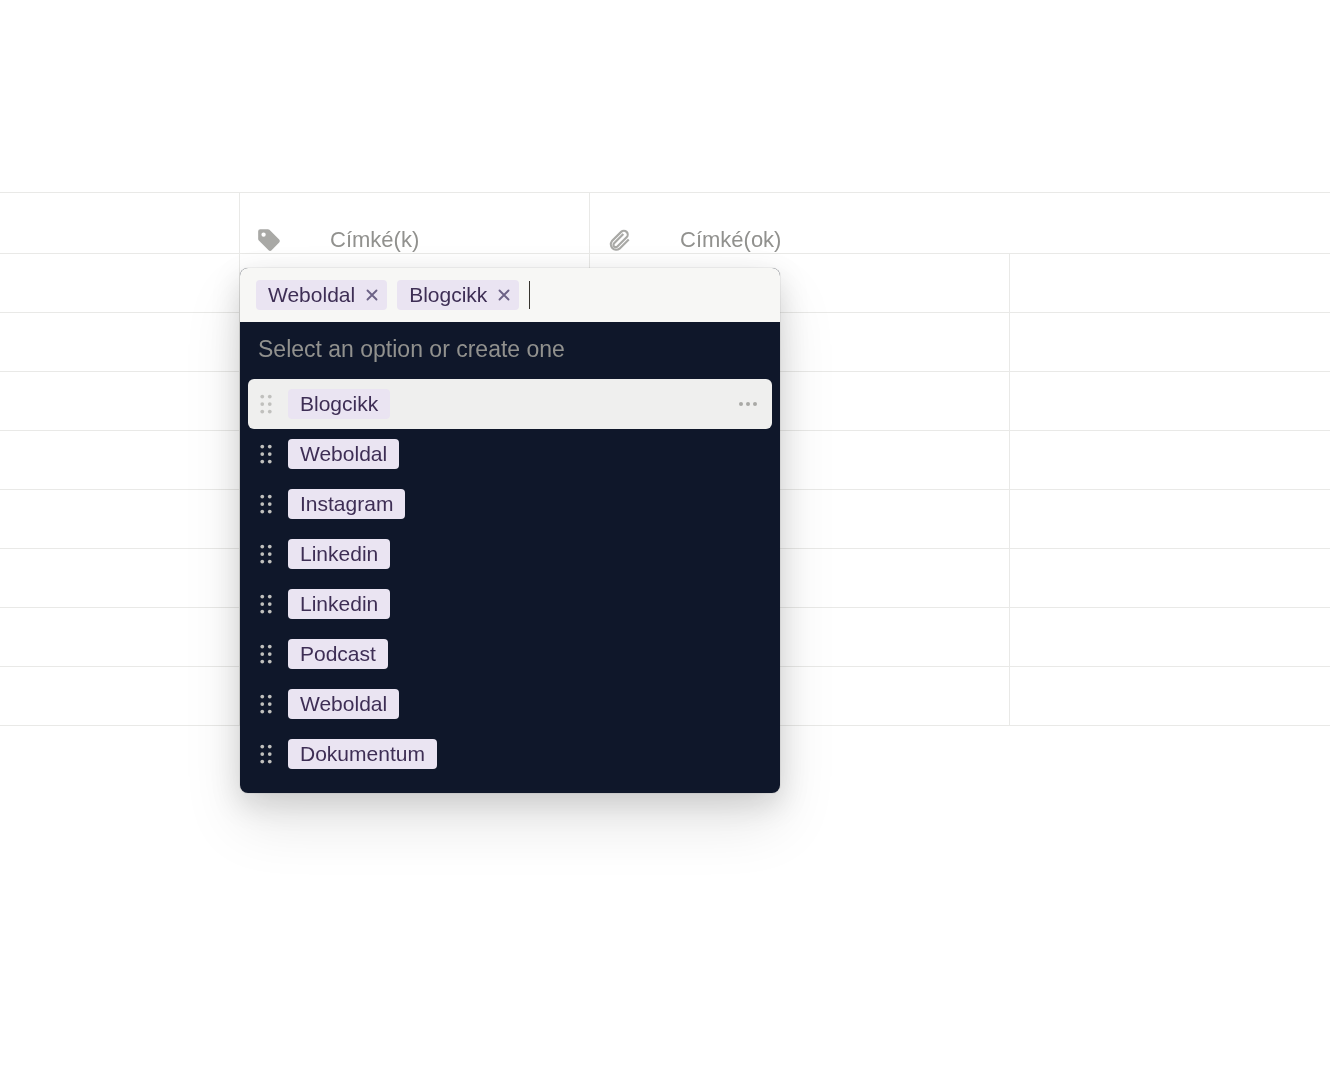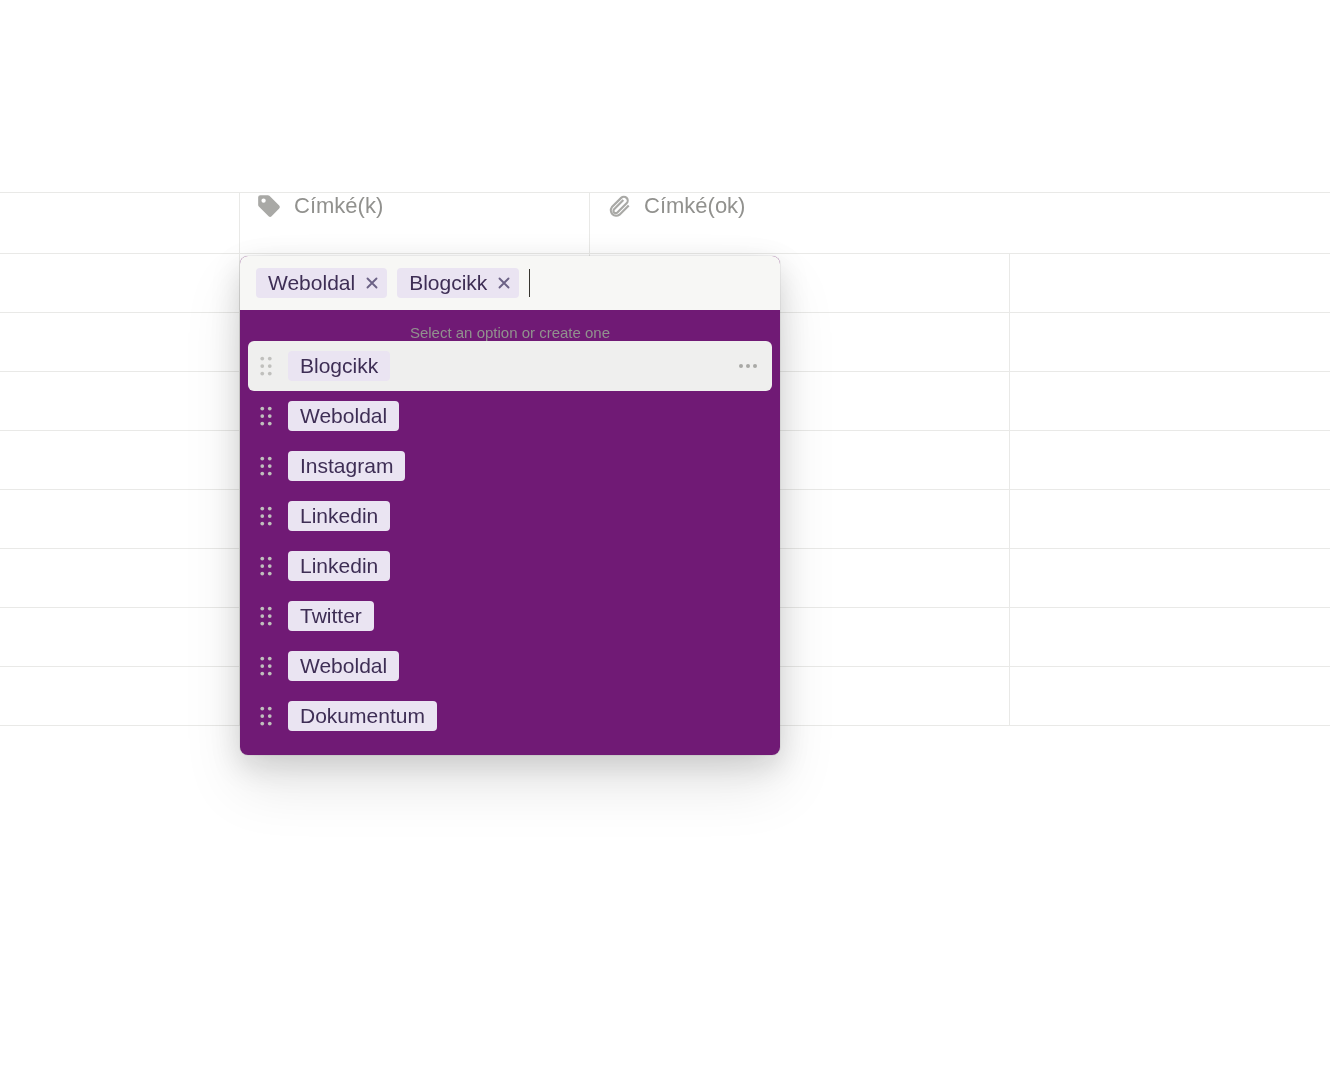--- a/index.html
+++ b/index.html
@@ -28,26 +28,27 @@
     align-items: center;
   }
   .row.header {
     border-top: 1px solid #e9e9e7;
     border-bottom: 1px solid #e9e9e7;
     height: 62px;
     color: #91918e;
   }
   .cell {
     display: flex;
-    align-items: flex-start;
+    align-items: flex-end;
     padding: 0 16px;
     height: 100%;
     border-right: 1px solid #e9e9e7;
     overflow: hidden;
     white-space: nowrap;
+    gap: 36px;
   }
   .c0 { width: 540px; }     
   .c1 { width: 350px; }     
   .c2 { width: 420px; }     
   .c3 { width: 350px; border-right:none; } 
 
   .hdr-icon { width: 26px; height: 26px; margin-right: 12px; color:#a9a9a6; }
   .hdr-text { font-weight: 400; }
 
   .link-cell {
@@ -55,24 +56,24 @@
     text-decoration: underline;
     text-underline-offset: 4px;
   }
   .link-dom   { color:#787774; }
   .link-path  { color:#a9a9a6; }
   .link-path2 { color:#a9a9a6; }
 
   
   .popover {
     position: absolute;
-    top: 256px;
+    top: 268px;
     left: 240px;
     width: 540px;
-    background: #701a75;
+    background: #0f172a;
     border-radius: 8px;
     box-shadow: 0 0 0 1px rgba(15,15,15,.05),
                 0 10px 30px rgba(15,15,15,.15),
                 0 30px 60px rgba(15,15,15,.10);
     overflow: hidden;
   }
   .pop-input {
     background: #f7f7f5;
     padding: 12px 16px;
     display: flex;
@@ -94,23 +95,22 @@
     width: 18px; height: 18px; color:#6c6286; cursor:pointer;
   }
   .caret {
     width: 1px; height: 28px; background:#37352f;
     animation: blink 1s step-end infinite;
   }
   @keyframes blink { 50% { opacity: 0; } }
 
   .pop-hint {
     color: #91918e;
-    font-size: 15px;
-    padding: 14px 18px 0;
-    text-align: center;
+    font-size: 23px;
+    padding: 14px 18px 16px;
   }
   .opt-list { padding: 0 8px 14px; }
   .opt {
     display: flex;
     align-items: center;
     padding: 6px 10px;
     border-radius: 6px;
     gap: 14px;
     cursor: pointer;
     height: 50px;
@@ -314,21 +314,21 @@
       </div>
       <div class="opt">
         <svg viewBox="0 0 10 16" class="handle" fill="currentColor">
           <circle cx="2" cy="2" r="1.5"></circle>
           <circle cx="8" cy="2" r="1.5"></circle>
           <circle cx="2" cy="8" r="1.5"></circle>
           <circle cx="8" cy="8" r="1.5"></circle>
           <circle cx="2" cy="14" r="1.5"></circle>
           <circle cx="8" cy="14" r="1.5"></circle>
         </svg>
-        <span class="tag">Twitter</span>
+        <span class="tag">Podcast</span>
       </div>
       <div class="opt">
         <svg viewBox="0 0 10 16" class="handle" fill="currentColor">
           <circle cx="2" cy="2" r="1.5"></circle>
           <circle cx="8" cy="2" r="1.5"></circle>
           <circle cx="2" cy="8" r="1.5"></circle>
           <circle cx="8" cy="8" r="1.5"></circle>
           <circle cx="2" cy="14" r="1.5"></circle>
           <circle cx="8" cy="14" r="1.5"></circle>
         </svg>

